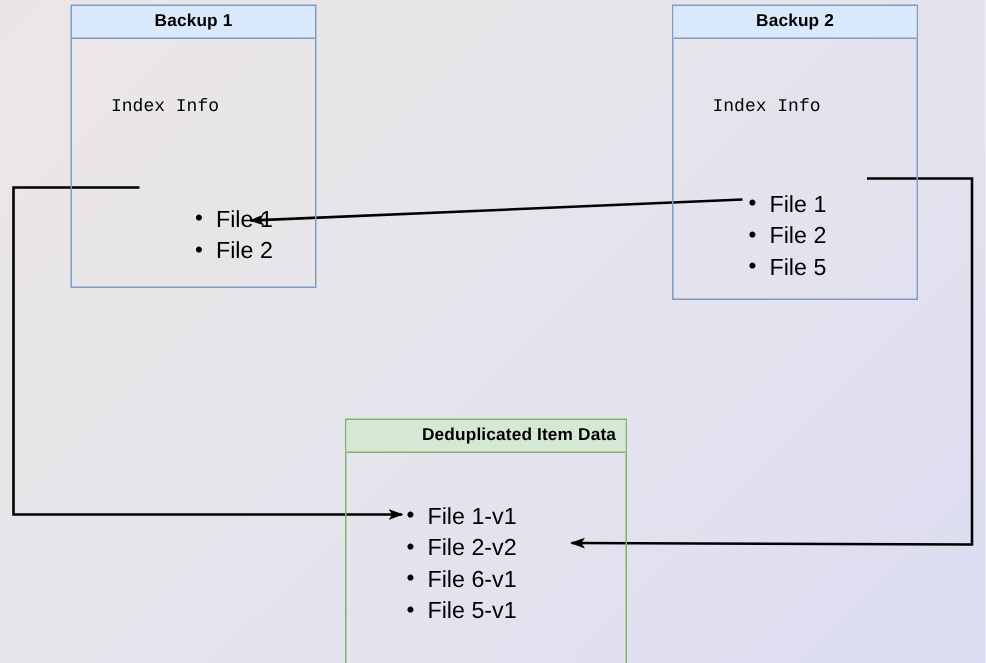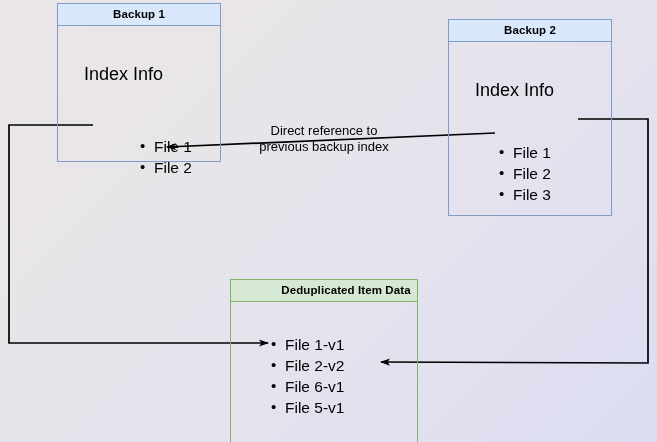--- a/index.html
+++ b/index.html
@@ -56,23 +56,24 @@
     border: 1.6px solid #82b366;
   }
   .node.green .title {
     background: #d5e8d4;
     border-bottom: 1.6px solid #82b366;
     padding-left: 44px;
   }
 
   .index-label {
     position: absolute;
-    font-size: 18px;
+    font-size: 12px;
     color: #000;
     white-space: nowrap;
+    font-family: Liberation Mono, monospace;
   }
 
   ul.filelist {
     position: absolute;
     margin: 0;
     padding: 0 0 0 16px;
     list-style: none;
   }
   ul.filelist li {
     position: relative;
@@ -120,51 +121,49 @@
       </marker>
     </defs>
 
     <path d="M495,133 L167,147" fill="none" stroke="#000000" stroke-width="1.7" marker-end="url(#arrowhead)"></path>
 
     <path d="M93,125 L9,125 L9,343 L268,343" fill="none" stroke="#000000" stroke-width="1.7" stroke-linejoin="miter" marker-end="url(#arrowhead)"></path>
 
     <path d="M578,119 L648,119 L648,363 L381,362" fill="none" stroke="#000000" stroke-width="1.7" stroke-linejoin="miter" marker-end="url(#arrowhead)"></path>
   </svg>
 
-  <div class="node blue" style="left:57px; top:3px; width:164px; height:159px;">
+  <div class="node blue" style="left:47px; top:3px; width:164px; height:189px;">
     <div class="title">Backup 1</div>
     <div class="body">
       <div class="index-label" style="left:26px; top:38px;">Index Info</div>
       <ul class="filelist" style="left:80px; top:110px;">
         <li>File 1</li>
         <li>File 2</li>
       </ul>
     </div>
   </div>
 
-  <div class="node blue" style="left:448px; top:19px; width:164px; height:197px;">
+  <div class="node blue" style="left:448px; top:3px; width:164px; height:197px;">
     <div class="title">Backup 2</div>
     <div class="body">
       <div class="index-label" style="left:26px; top:38px;">Index Info</div>
       <ul class="filelist" style="left:48px; top:100px;">
         <li>File 1</li>
         <li>File 2</li>
-        <li>File 3</li>
+        <li>File 5</li>
       </ul>
     </div>
   </div>
 
   <div class="node green" style="left:230px; top:279px; width:188px; height:166px;">
     <div class="title">Deduplicated Item Data</div>
     <div class="body">
       <ul class="filelist" style="left:38px; top:32px;">
         <li>File 1-v1</li>
         <li>File 2-v2</li>
         <li>File 6-v1</li>
         <li>File 5-v1</li>
       </ul>
     </div>
   </div>
 
-  <div class="edge-label" style="left:248px; top:123px; width:152px;">Direct reference to
-previous backup index</div>
 
 </div>
 
 </body></html>

